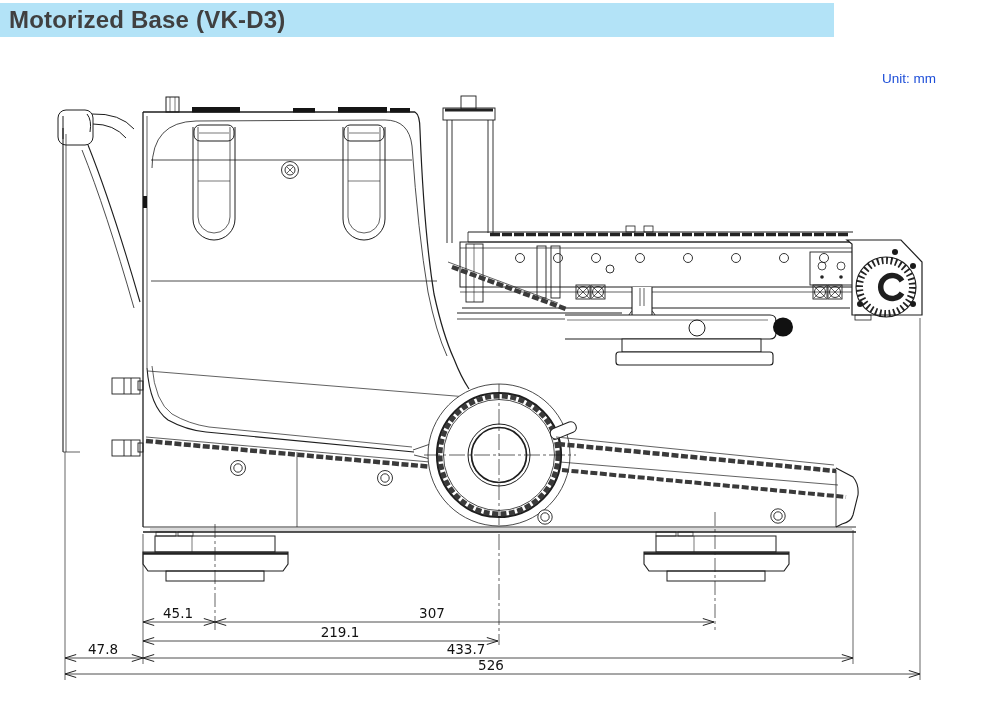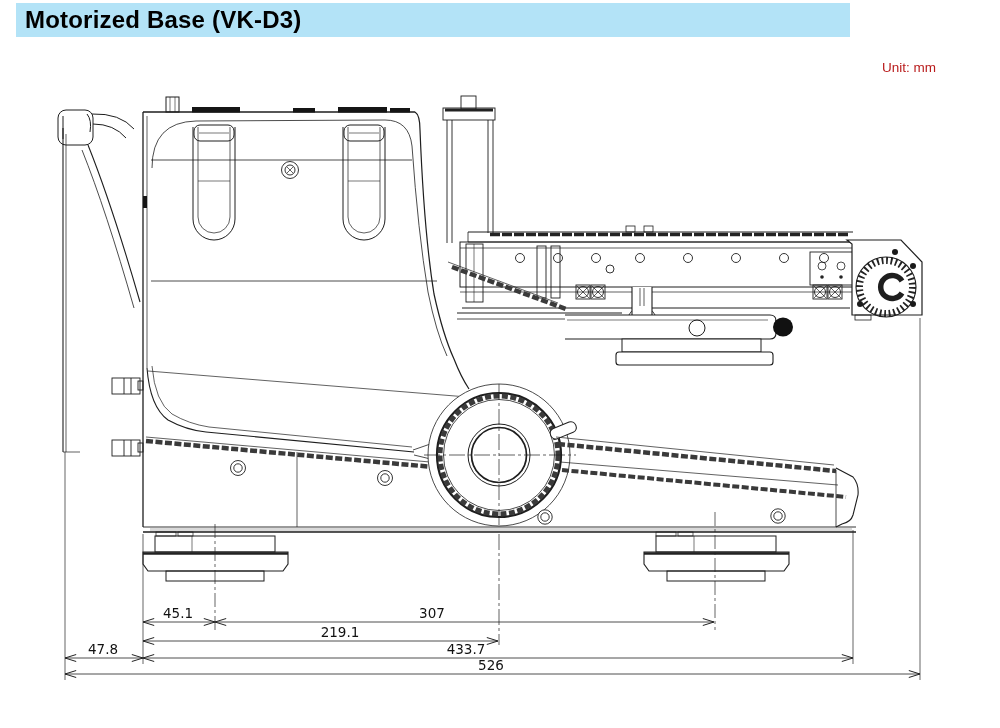--- a/index.html
+++ b/index.html
@@ -1,27 +1,27 @@
 <!DOCTYPE html>
 <html><head>
 <meta charset="utf-8">
 <style>
   html,body { margin:0; padding:0; background:#ffffff; }
   #page {
     position:relative; width:1000px; height:728px; background:#ffffff;
     font-family:"Liberation Sans","DejaVu Sans",sans-serif; overflow:hidden;
   }
   #title-bar {
-    position:absolute; left:16px; top:3px; width:834px; height:34px;
-    background:#b3e3f7; color:#000000; font-weight:bold; font-size:24px;
+    position:absolute; left:0; top:3px; width:834px; height:34px;
+    background:#b3e3f7; color:#404040; font-weight:bold; font-size:24px;
     line-height:34px; padding-left:9px; box-sizing:border-box;
     letter-spacing:0.2px;
   }
   #unit-label {
-    position:absolute; top:60px; right:64px; font-size:13.5px; color:#b91c1c;
+    position:absolute; top:71px; right:64px; font-size:13.5px; color:#1d4ed8;
   }
   svg.drawing { position:absolute; left:0; top:0; }
   text.dim {
     font-family:"DejaVu Sans","Liberation Sans",sans-serif;
     font-size:13.5px; fill:#111; text-anchor:middle;
   }
 </style>
 </head>
 <body>
 

